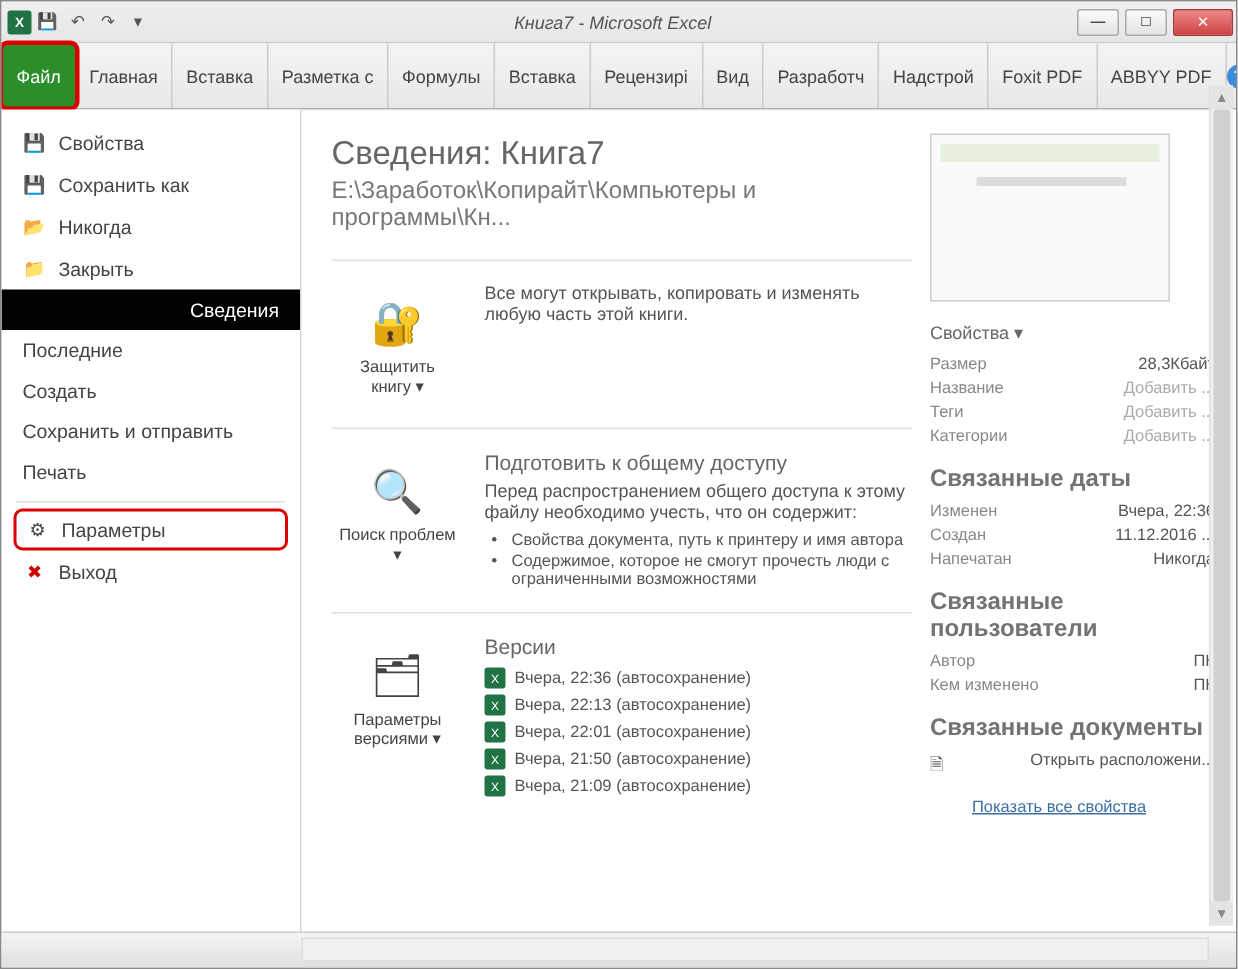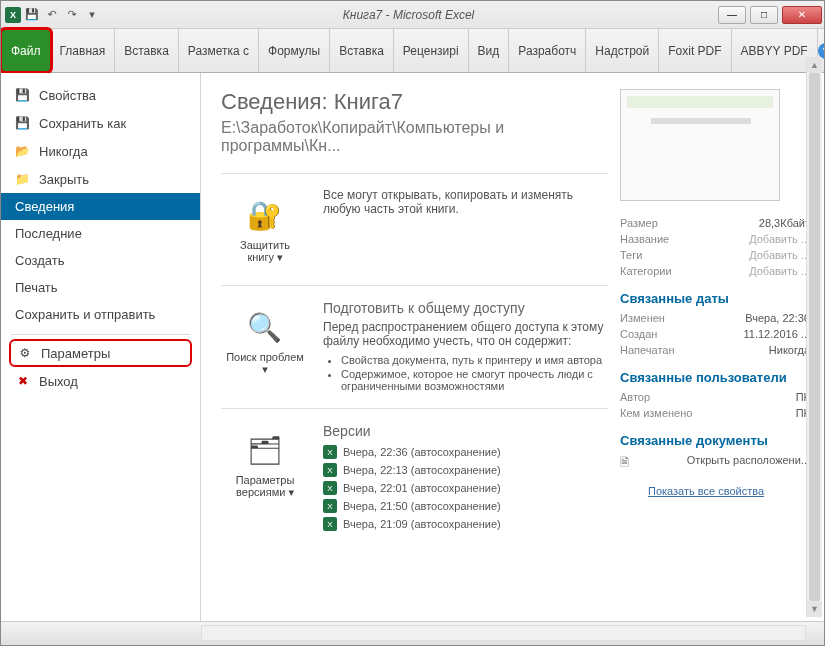--- a/index.html
+++ b/index.html
@@ -22,21 +22,21 @@
 .highlight-file { outline: 3px solid #d00; outline-offset: -1px; border-radius: 4px; }
 .ribbon-spacer { flex: 1; }
 .ribbon-extra { display: flex; align-items: center; gap: 6px; padding-right: 10px; }
 .help-icon { width: 16px; height: 16px; background: #3a8ddb; color: #fff; border-radius: 50%; font-size: 11px; display: flex; align-items: center; justify-content: center; font-weight: bold; }
 
 
 .backstage { display: flex; height: 564px; }
 .side { width: 200px; background: #fff; border-right: 1px solid #d4d4d4; padding-top: 8px; font-size: 13px; }
 .side-item { padding: 6px 14px; display: flex; align-items: center; gap: 8px; color: #444; }
 .side-item .icn { width: 16px; height: 16px; display: inline-flex; align-items: center; justify-content: center; font-size: 12px; }
-.side-item.active { background: #0369a1; color: #fff; }
+.side-item.active { background: #000000; color: #fff; justify-content: flex-end; }
 .side-sep { height: 1px; background: #ddd; margin: 6px 10px; }
 .side-item.options { outline: 2px solid #d00; border-radius: 4px; margin: 2px 10px; padding: 4px 6px; }
 
 .main { flex: 1; display: flex; padding: 16px 14px 10px 20px; gap: 12px; overflow: hidden; }
 .main-left { flex: 1; min-width: 0; }
 .main-title { font-size: 22px; color: #666; margin-bottom: 4px; }
 .main-path { font-size: 16px; color: #777; margin-bottom: 18px; }
 
 .section { display: flex; gap: 14px; padding: 14px 0; border-top: 1px solid #e0e0e0; }
 .section:first-of-type { border-top: none; padding-top: 0; }
@@ -53,21 +53,21 @@
 
 .props { width: 190px; font-size: 11px; color: #555; }
 .thumb { width: 160px; height: 112px; border: 1px solid #ccc; background: #fafafa; margin-bottom: 14px; position: relative; }
 .thumb::before { content: ""; position: absolute; top: 6px; left: 6px; right: 6px; height: 12px; background: #e8f0e0; }
 .thumb::after { content: ""; position: absolute; top: 28px; left: 30px; width: 80px; height: 6px; background: #ddd; box-shadow: 20px 0 #ddd; }
 .prop-head { font-size: 12px; color: #666; margin-bottom: 6px; display: flex; align-items: center; gap: 4px; }
 .prop-row { display: flex; justify-content: space-between; padding: 2px 0; }
 .prop-row .k { color: #888; }
 .prop-row .v { color: #555; }
 .prop-row .v.add { color: #aaa; }
-.prop-group-title { font-weight: bold; color: #0369a1; margin: 12px 0 4px; font-size: 13px; }
+.prop-group-title { font-weight: bold; color: #737373; margin: 12px 0 4px; font-size: 16px; }
 .prop-link { color: #3a6ea5; text-decoration: underline; margin-top: 10px; display: block; padding-left: 28px; }
 
 .scrollbar-track { position: absolute; right: 2px; top: 56px; bottom: 28px; width: 16px; background: #f0f0f0; border-left: 1px solid #ddd; }
 .scroll-end { height: 16px; background: #e4e4e4; display: flex; align-items: center; justify-content: center; font-size: 9px; color: #888; }
 .scroll-thumb { position: absolute; top: 16px; bottom: 16px; left: 2px; right: 2px; background: #d0d0d0; border-radius: 2px; }
 
 .status { position: absolute; left: 0; right: 0; bottom: 0; height: 24px; background: linear-gradient(#f4f4f4,#e0e0e0); border-top: 1px solid #ccc; }
 .status .hscroll { position: absolute; left: 200px; right: 18px; top: 3px; height: 16px; background: #f0f0f0; border: 1px solid #ddd; }
 </style>
 </head>
@@ -130,24 +130,24 @@
     <div class="side-item active">
         <span>Сведения</span>
       </div>
     <div class="side-item">
         <span>Последние</span>
       </div>
     <div class="side-item">
         <span>Создать</span>
       </div>
     <div class="side-item">
+        <span>Сохранить и отправить</span>
+      </div>
+    <div class="side-item">
         <span>Печать</span>
-      </div>
-    <div class="side-item">
-        <span>Сохранить и отправить</span>
       </div>
     <div class="side-sep"></div>
     <div class="side-item options">
         <span class="icn">⚙</span>
         <span>Параметры</span>
       </div>
     <div class="side-item">
         <span class="icn" style="color:#c00">✖</span>
         <span>Выход</span>
       </div>
@@ -209,20 +209,21 @@
           <div class="v-row">
               <span class="v-icon">X</span>
               <span>Вчера, 21:09 (автосохранение)</span>
             </div>
         </div>
       </div>
     </div>
 
     <div class="props">
       <div class="thumb"></div>
+      <div class="prop-head">Свойства ▾</div>
       <div class="prop-row">
           <span class="k">Размер</span>
           <span class="v">28,3Кбайт</span>
         </div>
       <div class="prop-row">
           <span class="k">Название</span>
           <span class="v add">Добавить ...</span>
         </div>
       <div class="prop-row">
           <span class="k">Теги</span>

